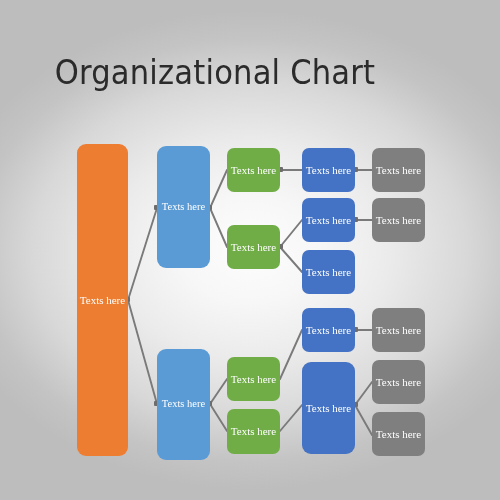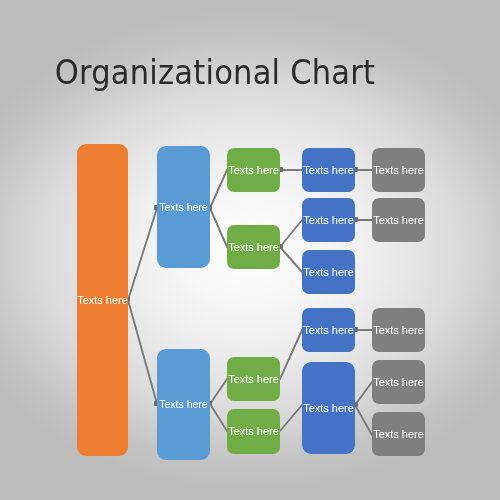--- a/index.html
+++ b/index.html
@@ -56,21 +56,21 @@
 
   
   .node {
     position: absolute;
     box-sizing: border-box;
     display: flex;
     align-items: center;
     justify-content: center;
     border-radius: 7px;
     color: #ffffff;
-    font-family: Liberation Sans, sans-serif;
+    font-family: Liberation Serif, serif;
     font-stretch: condensed;
     font-size: 11px;
     line-height: 1;
     text-align: center;
     white-space: nowrap;
     overflow: hidden;
   }
   .node.lvl1 { border-radius: 9px; font-size: 10.5px; }
   .node.big  { border-radius: 9px; }
 

